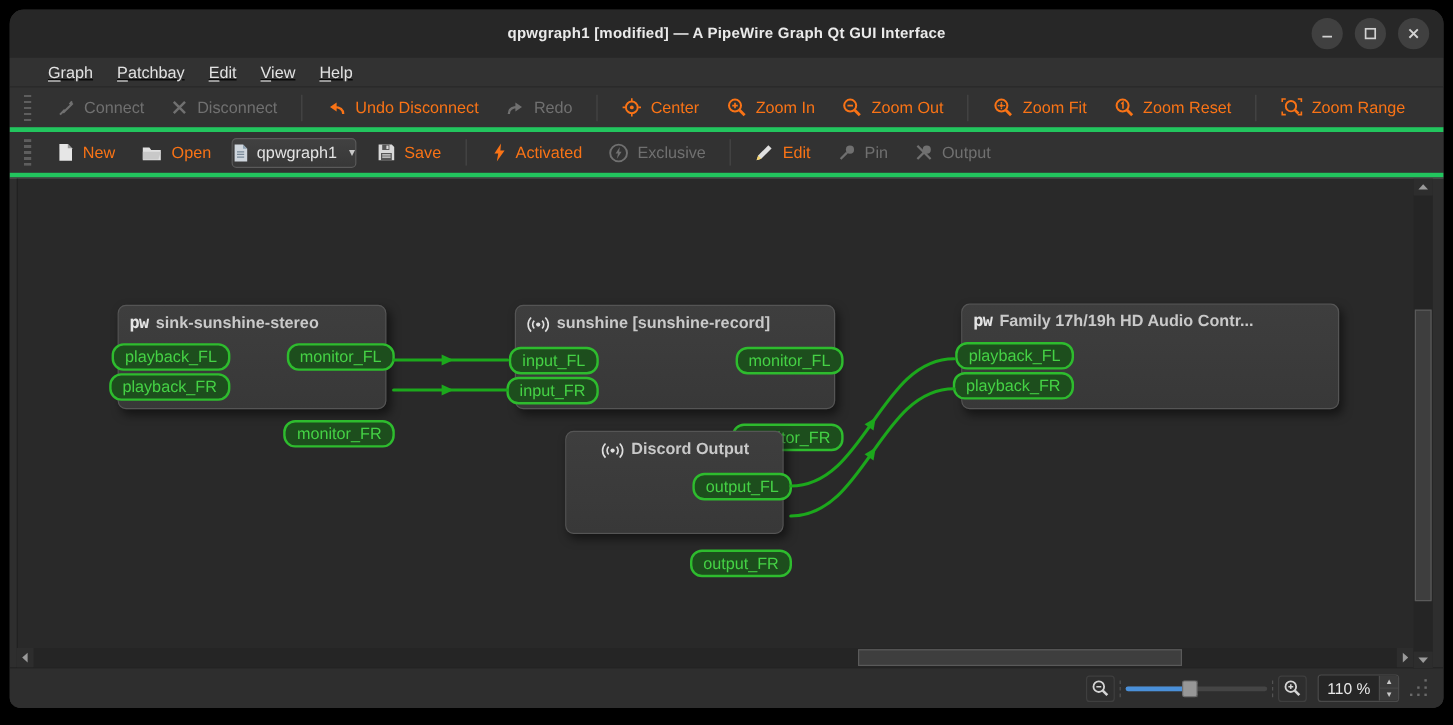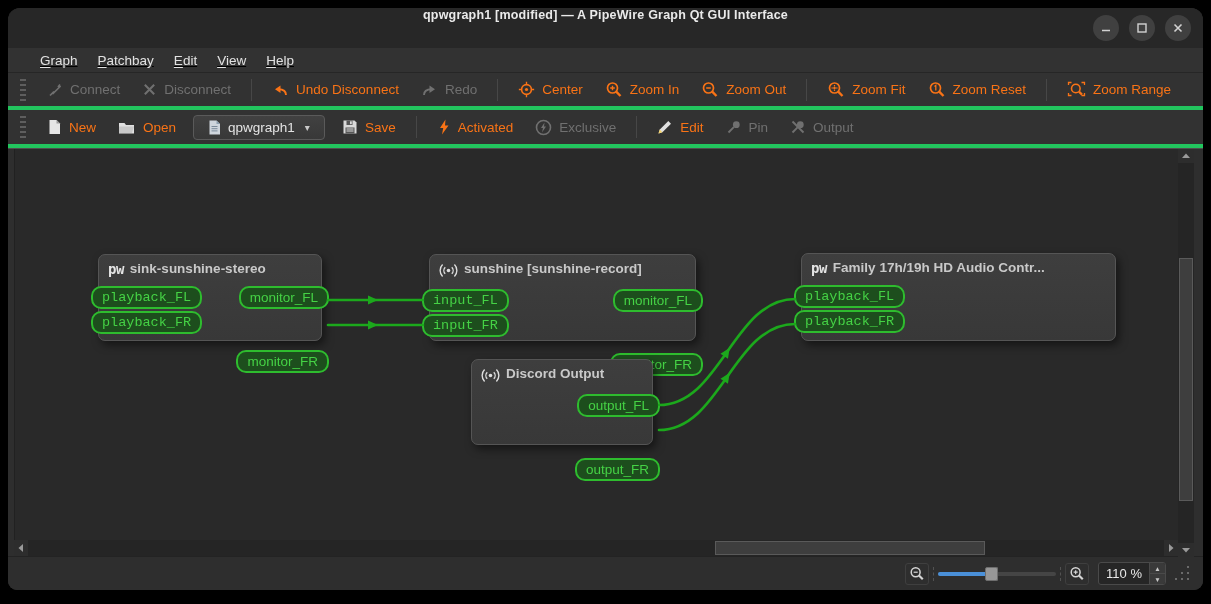--- a/index.html
+++ b/index.html
@@ -3,21 +3,21 @@
 <meta charset="utf-8">
 <style>
   * { margin:0; padding:0; box-sizing:border-box; }
   html,body { width:1211px; height:604px; background:#000; font-family:"Liberation Sans","DejaVu Sans",sans-serif; }
   .window { position:absolute; left:8px; top:8px; width:1195px; height:582px;
             border-radius:12px 12px 9px 9px; background:#2e2e2e; overflow:hidden;
             display:flex; flex-direction:column; }
 
   
   .titlebar { height:40px; background:#272727; position:relative; flex:none;
-              display:flex; justify-content:center; }
+              display:flex; align-items:center; justify-content:center; }
   .title { color:#eaeaea; font-size:12.5px; font-weight:bold; letter-spacing:.2px; }
   .winbtns { position:absolute; right:12px; top:7px; display:flex; gap:10px; }
   .wbtn { width:26px; height:26px; border-radius:50%; background:#404040;
           display:flex; align-items:center; justify-content:center; }
   .wbtn svg { display:block; }
 
   
   .menubar { height:25px; background:#323232; border-bottom:1px solid #262626; flex:none;
              display:flex; align-items:center; padding-left:22px;text-decoration:underline; }
   .menuitem { color:#e2e2e2; font-size:13.5px; padding:2px 10px; }
@@ -27,41 +27,41 @@
   .toolbar { height:37px; background:#323232; border-bottom:4px solid #22c55e; flex:none;
              display:flex; align-items:center; padding-left:8px; gap:4px;text-align:center; }
   .toolbar2 { height:38px; }
   .grip { width:6px; height:22px; margin:0 8px 0 4px;
           background:repeating-linear-gradient(180deg,#5e5e5e 0 2px,transparent 2px 5px); }
   .tbtn { display:flex; align-items:center; gap:7px; padding:5px 9px; color:#f97316;
           font-size:13.5px; border-radius:3px; }
   .tbtn.disabled { color:#707070; }
   .tbtn svg { display:block; }
   .tsep { width:1px; height:22px; background:#474747; margin:0 7px; }
-  .dropbtn { display:flex; align-items:center; gap:7px; padding:4px 14px; margin:0 4px;
+  .dropbtn { display:flex; align-items:center; gap:7px; padding:4px 0; margin:0 4px;
              background:linear-gradient(#414141,#383838); border:1px solid #5a5a5a;
              border-radius:4px; color:#e3e3e3; font-size:13.5px; }
   .droparrow { font-size:10px; color:#c9c9c9; margin-left:3px; }
 
   
   .central { flex:none; height:408px; display:flex; background:#2e2e2e;
              border-top:1px solid #4e4e4e; padding-left:6px; }
   .canvascol { display:flex; flex-direction:column; }
   .canvas { position:relative; width:1164px; height:392px; background:#292929;
             border-left:1px solid #212121; overflow:hidden; }
 
   .node { position:absolute; background:linear-gradient(#3e3e3e,#383838);
           border:1px solid #555; border-radius:7px;
           box-shadow:3px 4px 8px rgba(0,0,0,.5); }
   .ntitle { display:flex; align-items:flex-start; gap:6px; padding:6px 10px 4px 9px;
             color:#c9c9c9; font-weight:bold; font-size:13.5px; white-space:nowrap; overflow:hidden; }
   .pw { font-weight:bold; font-size:14px; color:#e4e4e4; letter-spacing:-.5px; font-family:"DejaVu Sans Mono",monospace; }
   .cols { display:flex; justify-content:space-between; margin-top:5px; }
   .pcol { display:flex; flex-direction:column; gap:2px; }
-  .pcol.left { align-items:flex-start; margin-left:-8px;font-family:Liberation Mono, monospace; }
+  .pcol.left { align-items:flex-end; margin-left:-8px; }
   .pcol.right { align-items:flex-end; margin-right:-8px; margin-left:auto;gap:41px; }
   .port { height:23px; line-height:19px; padding:0 9px; border:2px solid #2ebc2e;
           border-radius:10px; background:#1d4e1d; color:#45d245; font-size:13.5px;
           white-space:nowrap; }
   .links { position:absolute; left:0; top:0; pointer-events:none; }
   .wire { stroke:#1ca81c; stroke-width:2.6; fill:none; stroke-linecap:round; }
   .arr { fill:#1ca81c; stroke:none; }
 
   
   .vscroll { width:16px; height:408px; background:#252525; position:relative; flex:none; }
@@ -352,21 +352,21 @@
             <span>Family 17h/19h HD Audio Contr...</span>
           </div>
           <div class="cols">
             <div class="pcol left">
               <div class="port">playback_FL</div>
               <div class="port">playback_FR</div>
             </div>
           </div>
         </div>
 
-        <div class="node" style="left:456px;top:210px;width:182px;height:86px;">
+        <div class="node" style="left:456px;top:210px;width:182px;height:86px;padding-left:20px;">
           <div class="ntitle">
             <svg width="19" height="19" viewBox="0 0 18 18" stroke="#dedede" fill="none">
                 <circle cx="9" cy="9" r="1.7" fill="#dedede" stroke="none"></circle>
                 <path d="M5.9 5.9 a4.4 4.4 0 0 0 0 6.2 M12.1 5.9 a4.4 4.4 0 0 1 0 6.2" stroke-width="1.3"></path>
                 <path d="M3.4 3.4 a7.9 7.9 0 0 0 0 11.2 M14.6 3.4 a7.9 7.9 0 0 1 0 11.2" stroke-width="1.3"></path>
               </svg>
             <span>Discord Output</span>
           </div>
           <div class="cols">
             <div class="pcol right">

